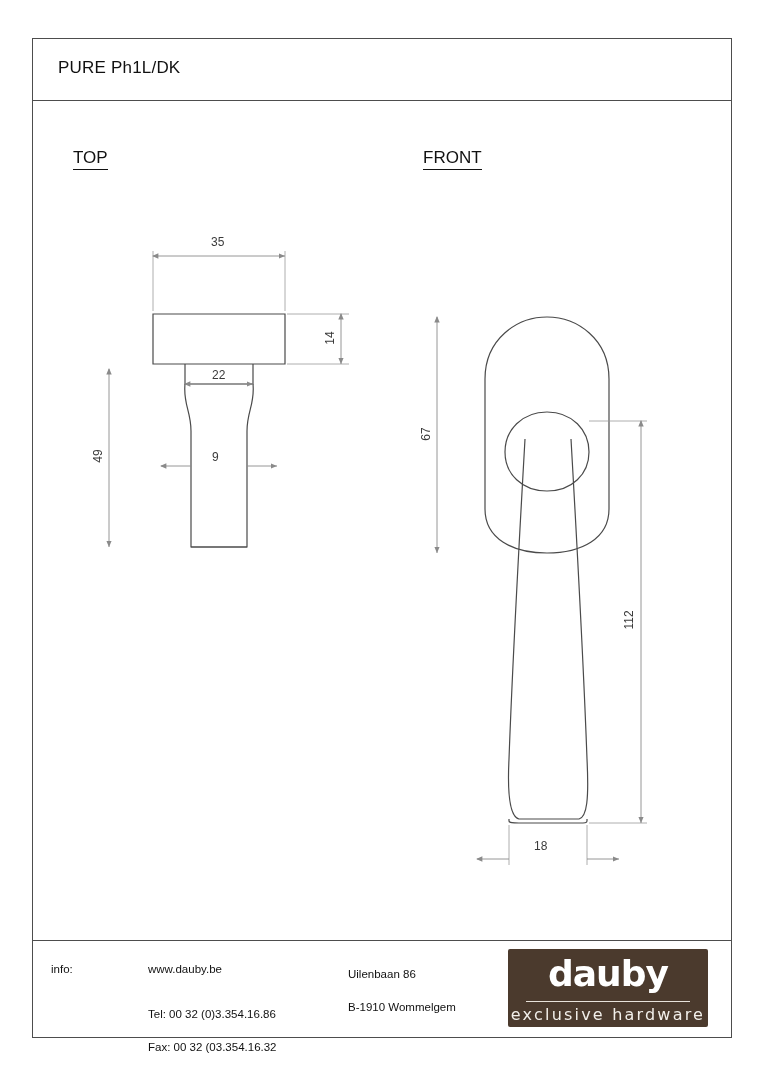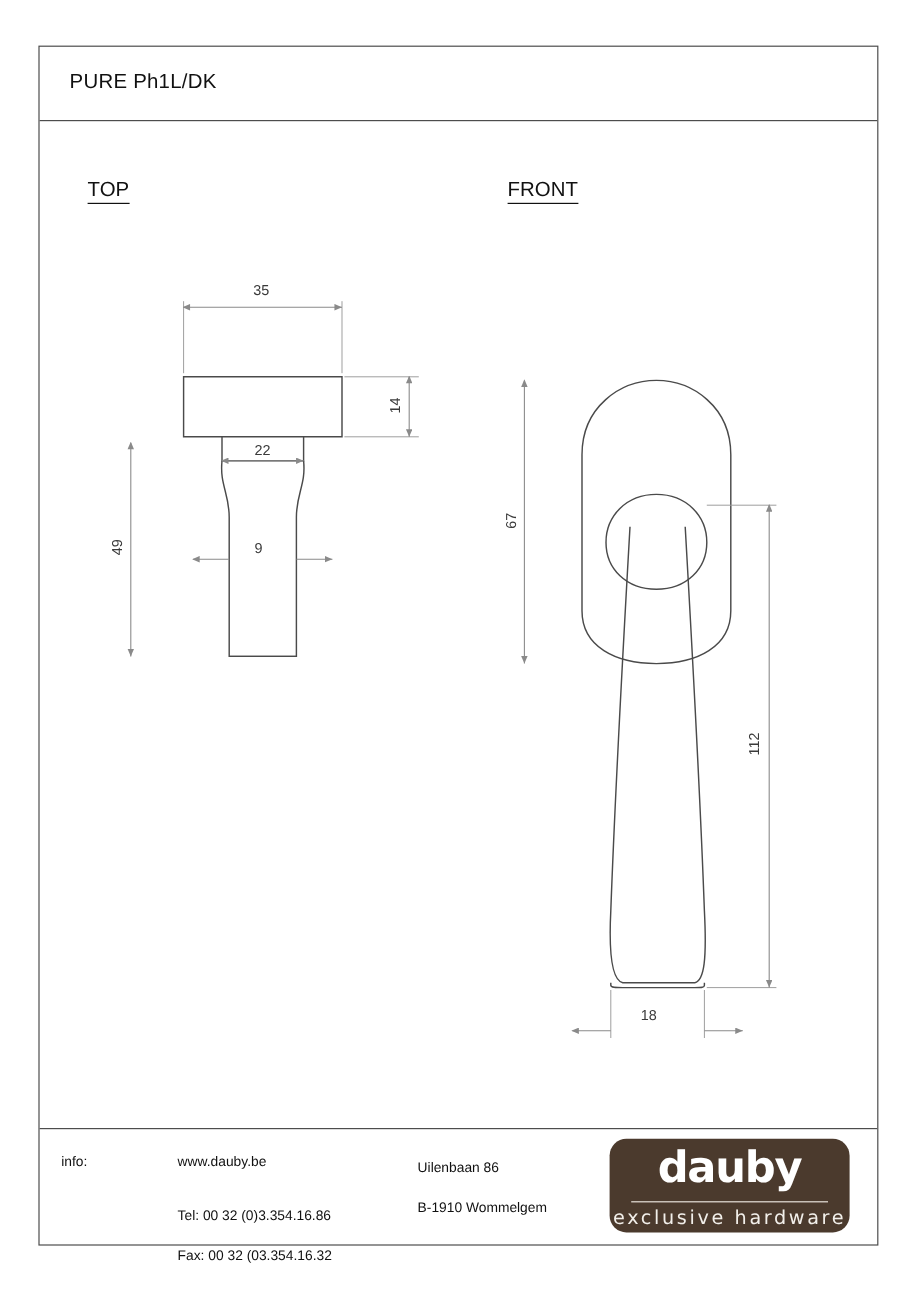--- a/index.html
+++ b/index.html
@@ -110,21 +110,21 @@
   #footer-phone { left: 115px; top: 48px; }
   #footer-address { left: 315px; top: 8px; }
 
   .logo-box {
     position: absolute;
     left: 475px;
     top: 8px;
     width: 200px;
     height: 78px;
     background: #4b3a2d;
-    border-radius: 14px;
+    border-radius: 2px;
   }
   .logo-word {
     position: absolute;
     left: 0;
     top: 4px;
     width: 200px;
     text-align: center;
     font-family: "DejaVu Sans", sans-serif;
     font-size: 36px;
     font-weight: 700;

